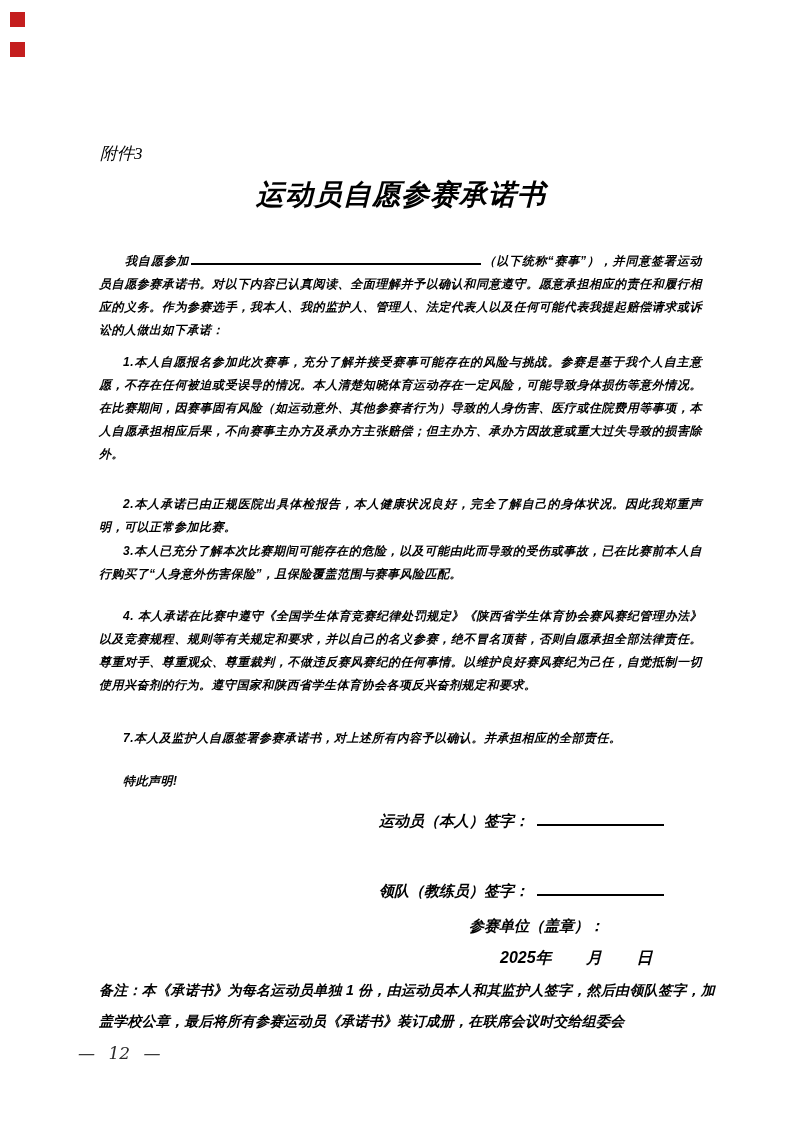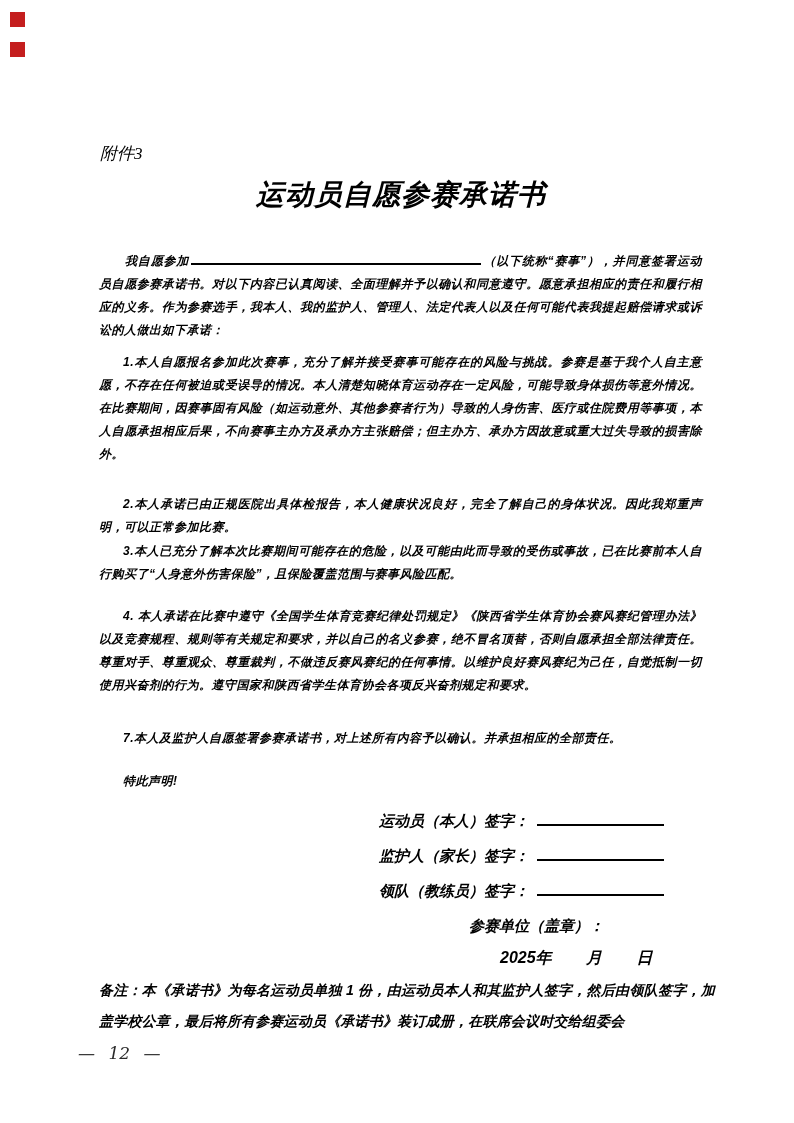--- a/index.html
+++ b/index.html
@@ -110,23 +110,20 @@
 
   <div class="body-block para" style="top:599px;">4. 本人承诺在比赛中遵守《全国学生体育竞赛纪律处罚规定》《陕西省学生体育协会赛风赛纪管理办法》以及竞赛规程、规则等有关规定和要求，并以自己的名义参赛，绝不冒名顶替，否则自愿承担全部法律责任。尊重对手、尊重观众、尊重裁判，不做违反赛风赛纪的任何事情。以维护良好赛风赛纪为己任，自觉抵制一切使用兴奋剂的行为。遵守国家和陕西省学生体育协会各项反兴奋剂规定和要求。</div>
 
   <div class="body-block para" style="top:721px;">7.本人及监护人自愿签署参赛承诺书，对上述所有内容予以确认。并承担相应的全部责任。</div>
 
   <div class="body-block closing" style="top:764px;">特此声明!</div>
 
   <div class="sig-row s1">
     <span>运动员（本人）签字：</span><span class="sig-blank"></span>
   </div>
-  <div class="sig-row s2">
-    <span>监护人（家长）签字：</span><span class="sig-blank"></span>
-  </div>
   <div class="sig-row s3">
     <span>领队（教练员）签字：</span><span class="sig-blank"></span>
   </div>
 
   <div class="unit-seal">参赛单位（盖章）：</div>
 
   <div class="date-line">
     <span>2025年</span>
     <span class="gap">月</span>
     <span class="gap">日</span>

